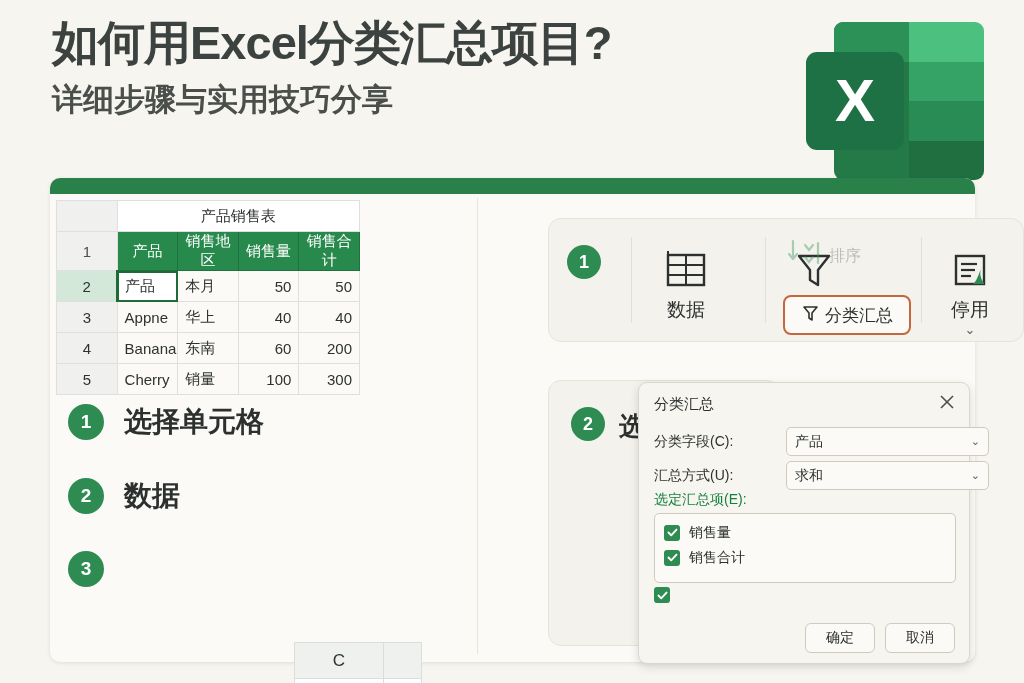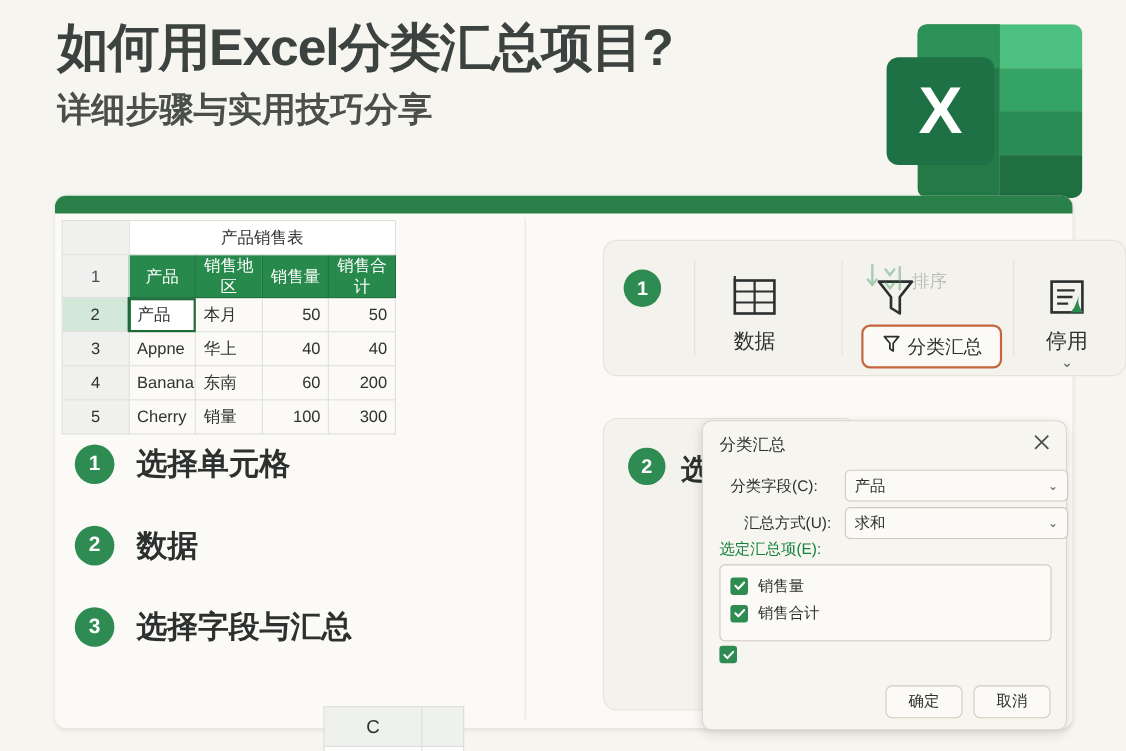--- a/index.html
+++ b/index.html
@@ -131,21 +131,21 @@
   
   .dialog{
     position:absolute;left:638px;top:382px;width:330px;height:280px;
     background:#f7f5ef;border:1px solid #dbd7cc;border-radius:9px;
     box-shadow:0 3px 10px rgba(0,0,0,.13);
   }
   .dlg-title{position:absolute;left:15px;top:12px;font-size:15px;color:#2c3130;}
   .dlg-close{position:absolute;right:12px;top:9px;width:20px;height:20px;
              display:flex;align-items:center;justify-content:center;
              font-size:17px;color:#4a4f4c;cursor:pointer;}
-  .dlg-row{position:absolute;left:25px;display:flex;align-items:center;}
+  .dlg-row{position:absolute;left:15px;display:flex;align-items:center;gap:28px;}
   .dlg-lbl{font-size:14px;color:#2c3130;width:104px;}
   .dlg-sel{
     width:185px;height:27px;background:#fbfaf6;border:1px solid #cfcabd;border-radius:5px;
     display:flex;align-items:center;padding:0 8px;font-size:14px;color:#2c3130;
     justify-content:space-between;
   }
   .dlg-chev{font-size:11px;color:#5a5f5c;}
   .dlg-sub{position:absolute;left:15px;top:108px;font-size:14px;color:#15803d;}
   .dlg-list{
     position:absolute;left:15px;top:130px;width:300px;height:62px;
@@ -243,21 +243,20 @@
       <div class="step">
         <div class="bullet">1</div>
         <div class="step-label">选择单元格</div>
       </div>
       <div class="step">
         <div class="bullet">2</div>
         <div class="step-label">数据</div>
       </div>
       <div class="step">
         <div class="bullet">3</div>
-        <div class="step-label">选择字段与汇总</div>
       </div>
     </div>
 
     <div class="minigrid">
       <table class="mg">
         <tbody>
             <tr>
           <td class="hd mg-c1">C</td>
           <td class="hd mg-c2"></td>
         </tr>
@@ -355,21 +354,21 @@
     </div>
 
     <div class="dlg-row" style="top:44px;">
       <div class="dlg-lbl">分类字段(C):</div>
       <div class="dlg-sel">
         <span>产品</span>
         <span class="dlg-chev">⌄</span>
       </div>
     </div>
 
-    <div class="dlg-row" style="top:78px;text-align:center;">
+    <div class="dlg-row" style="top:78px;">
       <div class="dlg-lbl">汇总方式(U):</div>
       <div class="dlg-sel">
         <span>求和</span>
         <span class="dlg-chev">⌄</span>
       </div>
     </div>
 
     <div class="dlg-sub">选定汇总项(E):</div>
 
     <div class="dlg-list">

